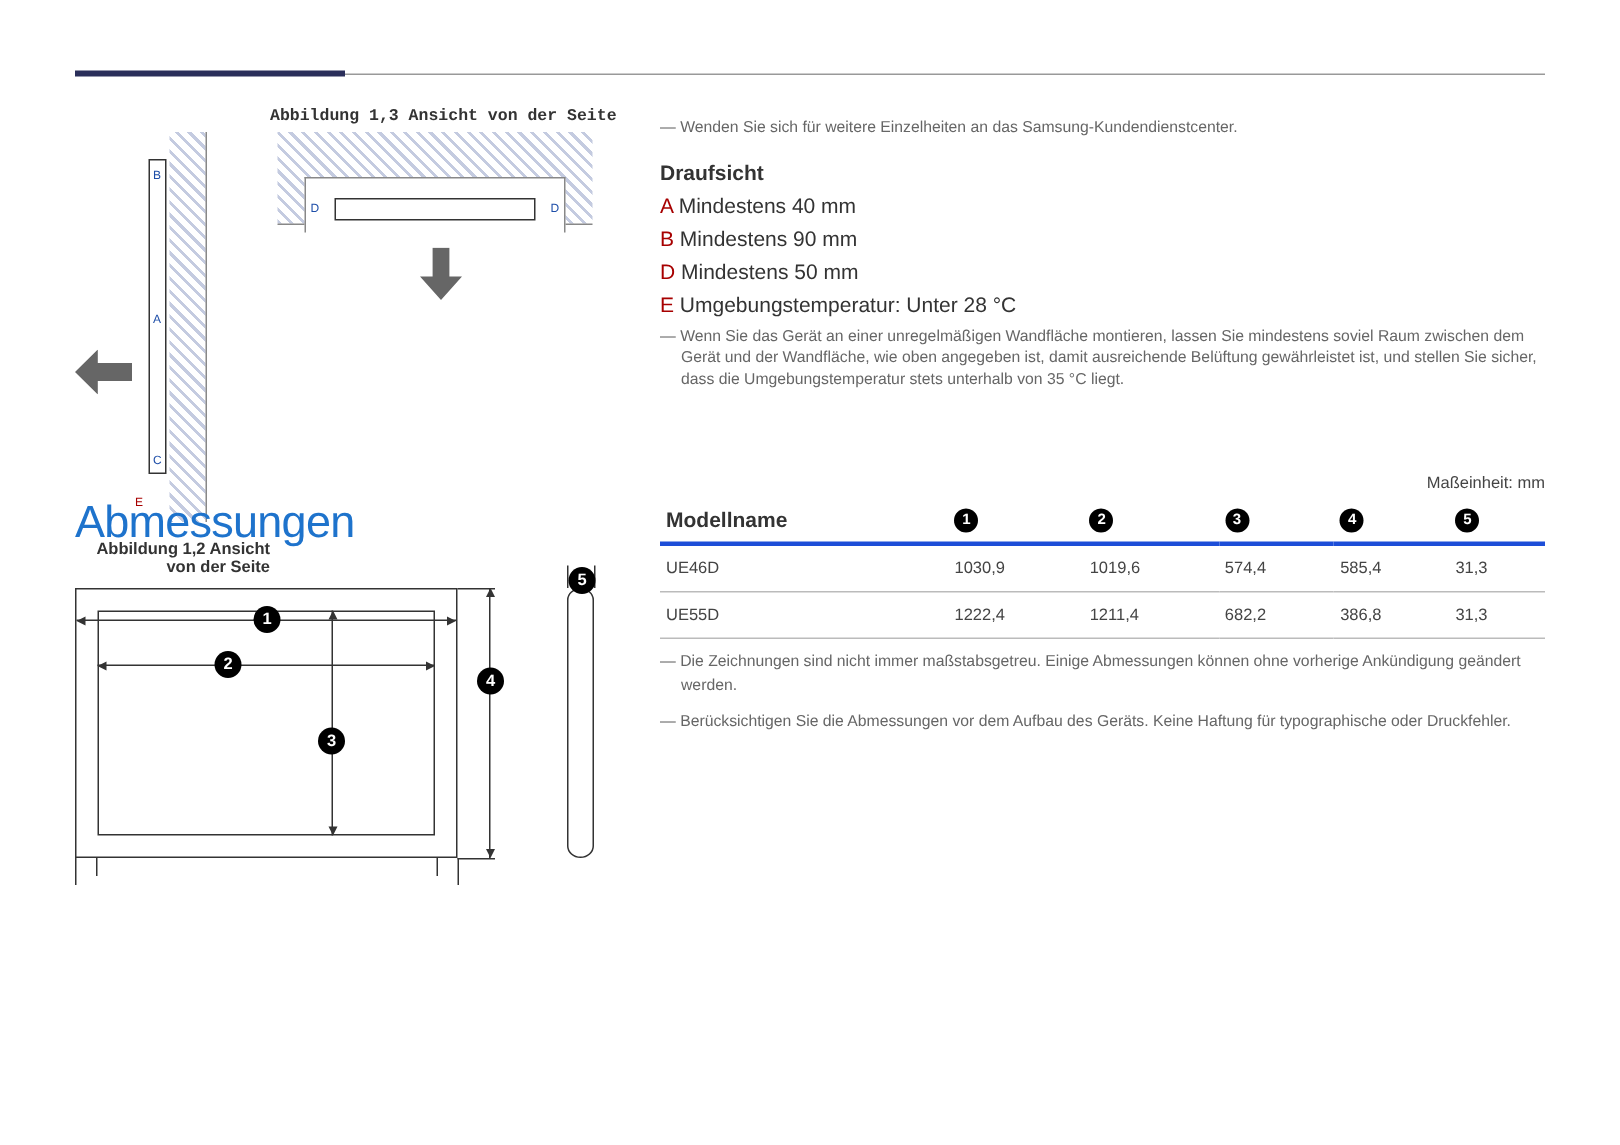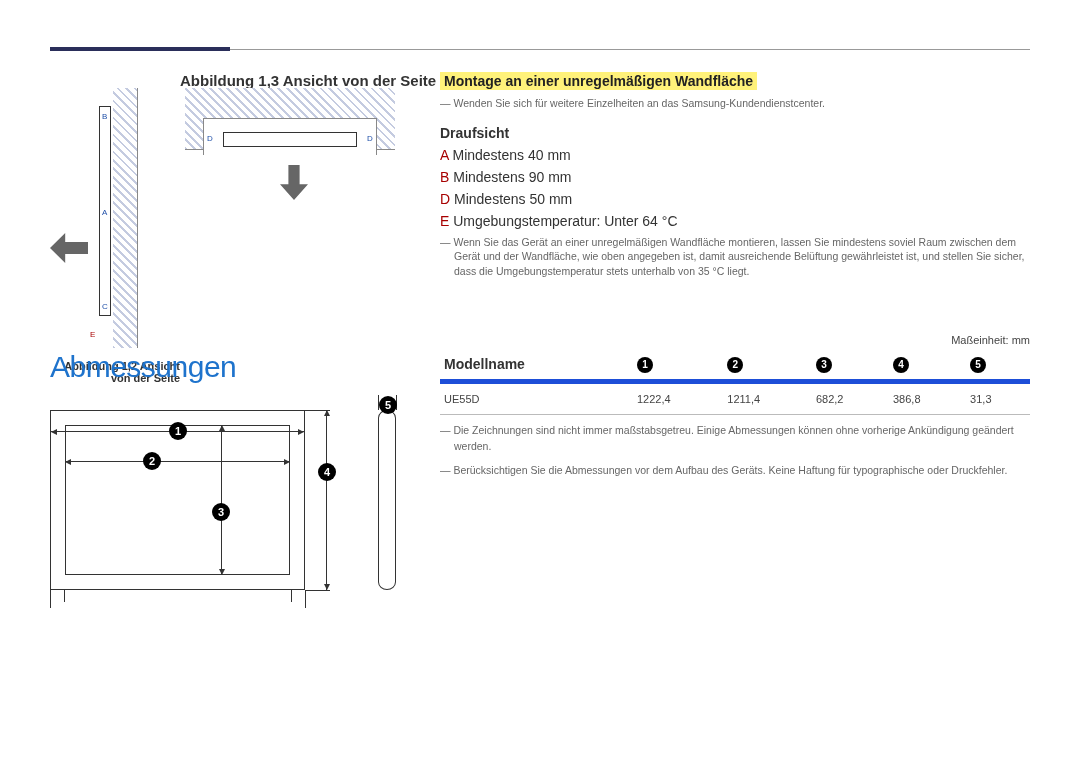--- a/index.html
+++ b/index.html
@@ -37,21 +37,22 @@
   }
   .left-col {
     width: 390px;
     position: relative;
   }
   .abb13-caption {
     position: absolute;
     top: 2px;
     left: 130px;
     font-weight: bold;
-    font-size: 15px;
+    font-size: 11px;
+    font-family: Liberation Mono, monospace;
   }
   .diagram-side {
     position: absolute;
     top: 18px;
     left: 25px;
     width: 65px;
     height: 260px;
   }
   .wall-hatch-v {
     width: 25px;
@@ -251,21 +252,21 @@
   }
   table.spec {
     width: 100%;
     border-collapse: collapse;
     font-size: 11px;
   }
   table.spec th {
     text-align: left;
     font-weight: bold;
     padding: 6px 4px;
-    border-bottom: 5px solid #1d4ed8;
+    border-bottom: 3px solid #1d4ed8;
     font-size: 14px;
     vertical-align: middle;
   }
   table.spec th .circ-num { font-size: 10px; }
   table.spec td {
     padding: 9px 4px;
     border-bottom: 1px solid #bbb;
     color: #444;
   }
   .footnote {
@@ -306,27 +307,26 @@
           <span class="marker-label" style="left:22px; top:46px;">D</span>
           <span class="marker-label" style="left:182px; top:46px;">D</span>
         </div>
       </div>
       <div class="arrow-down"></div>
 
       <div class="abb12-caption">Abbildung 1,2 Ansicht von der Seite</div>
     </div>
 
     <div class="right-col">
-      <span class="section-hl">Montage an einer unregelmäßigen Wandfläche</span>
       <p class="note note-dash">Wenden Sie sich für weitere Einzelheiten an das Samsung-Kundendienstcenter.</p>
       <div class="sub-heading">Draufsicht</div>
       <div class="spec-line"><span class="spec-letter">A</span> <span>Mindestens 40 mm</span></div>
       <div class="spec-line"><span class="spec-letter">B</span> <span>Mindestens 90 mm</span></div>
       <div class="spec-line"><span class="spec-letter">D</span> <span>Mindestens 50 mm</span></div>
-      <div class="spec-line"><span class="spec-letter">E</span> <span>Umgebungstemperatur: Unter 64 °C</span></div>
+      <div class="spec-line"><span class="spec-letter">E</span> <span>Umgebungstemperatur: Unter 28 °C</span></div>
       <p class="note note-dash" style="padding-left:14px; text-indent:-14px;">Wenn Sie das Gerät an einer unregelmäßigen Wandfläche montieren, lassen Sie mindestens soviel Raum zwischen dem Gerät und der Wandfläche, wie oben angegeben ist, damit ausreichende Belüftung gewährleistet ist, und stellen Sie sicher, dass die Umgebungstemperatur stets unterhalb von 35 °C liegt.</p>
     </div>
   </div>
 
   <div class="lower-section">
     <div class="left-lower">
       <div class="dim-heading">Abmessungen</div>
 
       <div class="front-view">
         <div class="front-inner"></div>
@@ -365,20 +365,28 @@
             <th>Modellname</th>
             <th><span class="circ-num">1</span></th>
             <th><span class="circ-num">2</span></th>
             <th><span class="circ-num">3</span></th>
             <th><span class="circ-num">4</span></th>
             <th><span class="circ-num">5</span></th>
           </tr>
         </thead>
         <tbody>
           <tr>
+            <td>UE46D</td>
+            <td>1030,9</td>
+            <td>1019,6</td>
+            <td>574,4</td>
+            <td>585,4</td>
+            <td>31,3</td>
+          </tr>
+          <tr>
             <td>UE55D</td>
             <td>1222,4</td>
             <td>1211,4</td>
             <td>682,2</td>
             <td>386,8</td>
             <td>31,3</td>
           </tr>
         </tbody>
       </table>
       <p class="footnote">Die Zeichnungen sind nicht immer maßstabsgetreu. Einige Abmessungen können ohne vorherige Ankündigung geändert werden.</p>

